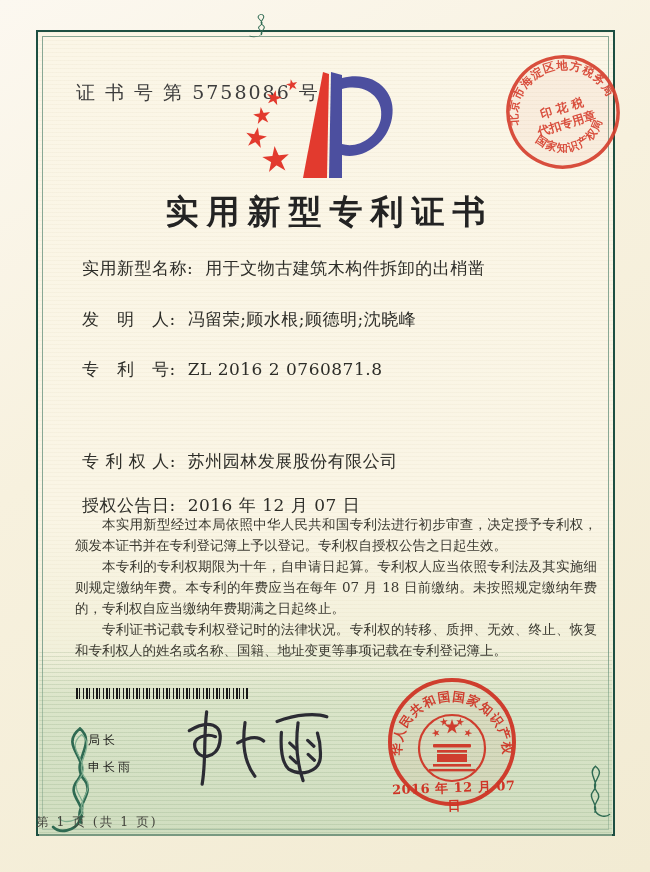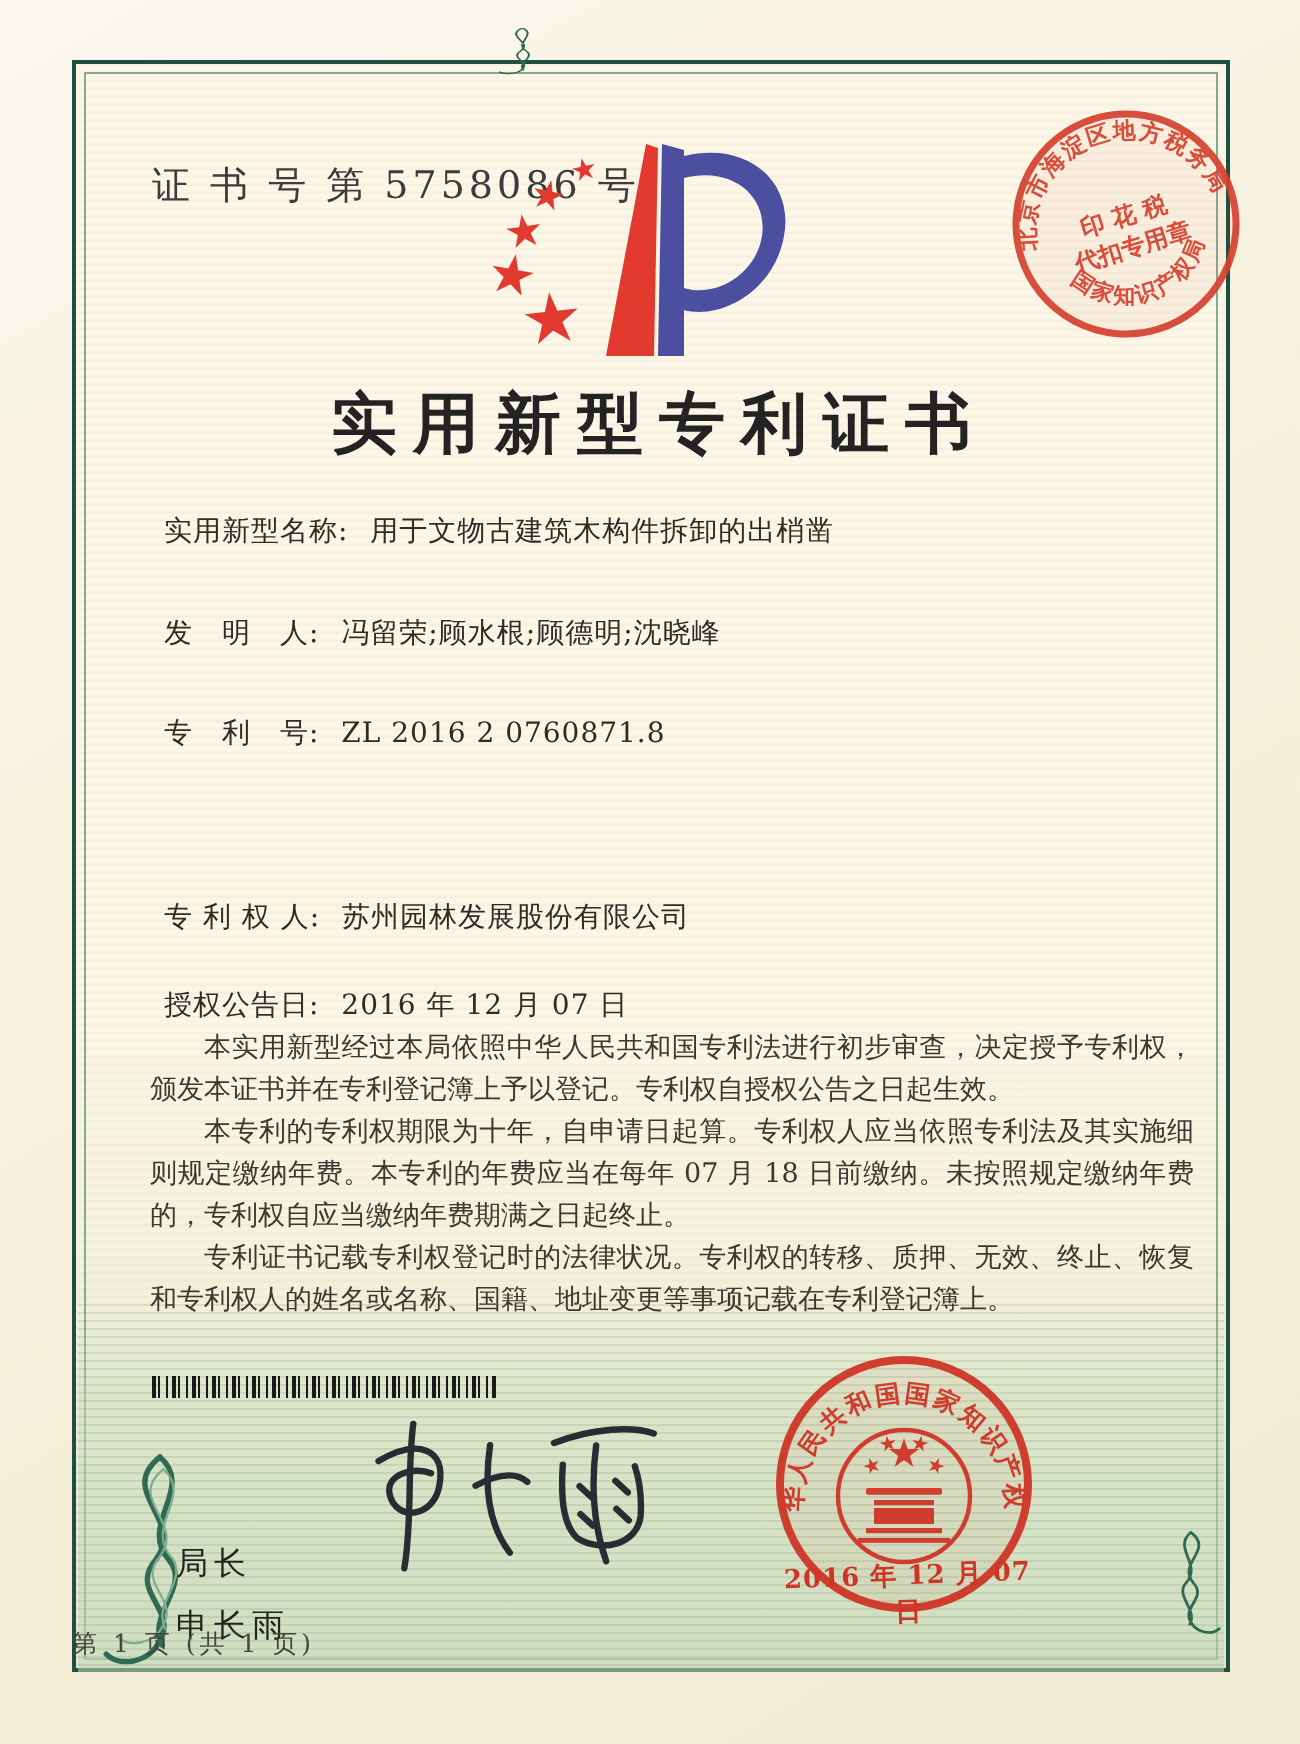--- a/index.html
+++ b/index.html
@@ -29,34 +29,34 @@
   .cert-no{
     position:absolute;left:76px;top:80px;font-size:19px;letter-spacing:2px;color:#3c3c3c;
   }
   .logo{position:absolute;left:243px;top:70px;width:160px;height:118px;}
   .tax-stamp{position:absolute;left:503px;top:52px;width:120px;height:120px;transform:rotate(-17deg);opacity:.92;}
   .title{
     position:absolute;left:36px;top:173px;width:579px;text-align:center;
     font-size:33px;font-weight:700;color:#232323;letter-spacing:8px;text-indent:8px;margin-top:17px;
   }
   .field{
-    position:absolute;left:82px;width:500px;font-size:14px;color:#2d2d28;letter-spacing:.5px;white-space:nowrap;
+    position:absolute;left:82px;width:500px;font-size:17px;color:#2d2d28;letter-spacing:.5px;white-space:nowrap;
   }
   .field .lbl{margin-right:6px;}
   .body-text{
     position:absolute;left:75px;top:514px;width:522px;
     font-size:13.5px;line-height:21px;color:#3a3930;text-align:justify;
   }
   .body-text p{margin:0;text-indent:2em;}
   .barcode{
     position:absolute;left:76px;top:688px;width:172px;height:11px;
     background:
       repeating-linear-gradient(90deg,#191919 0 2px,rgba(0,0,0,0) 2px 3px,#191919 3px 4px,rgba(0,0,0,0) 4px 7px,#191919 7px 8px,rgba(0,0,0,0) 8px 10px);
   }
-  .director{position:absolute;left:88px;top:772px;font-size:16px;color:#23231f;letter-spacing:3px;}
+  .director{position:absolute;left:88px;top:732px;font-size:12px;color:#23231f;letter-spacing:3px;}
   .director div{margin-bottom:10px;}
   .signature{position:absolute;left:178px;top:700px;width:170px;height:100px;transform:rotate(-2deg);}
   .seal{position:absolute;left:384px;top:674px;width:136px;height:136px;opacity:.95;}
   .seal-date{
     position:absolute;left:386px;top:779px;width:136px;text-align:center;
     color:#cf3526;font-weight:700;font-size:13px;letter-spacing:.5px;transform:rotate(-2deg);
   }
   .footer{
     position:absolute;left:36px;top:814px;width:579px;text-align:left;
     font-size:12.5px;color:#44453d;letter-spacing:2px;

